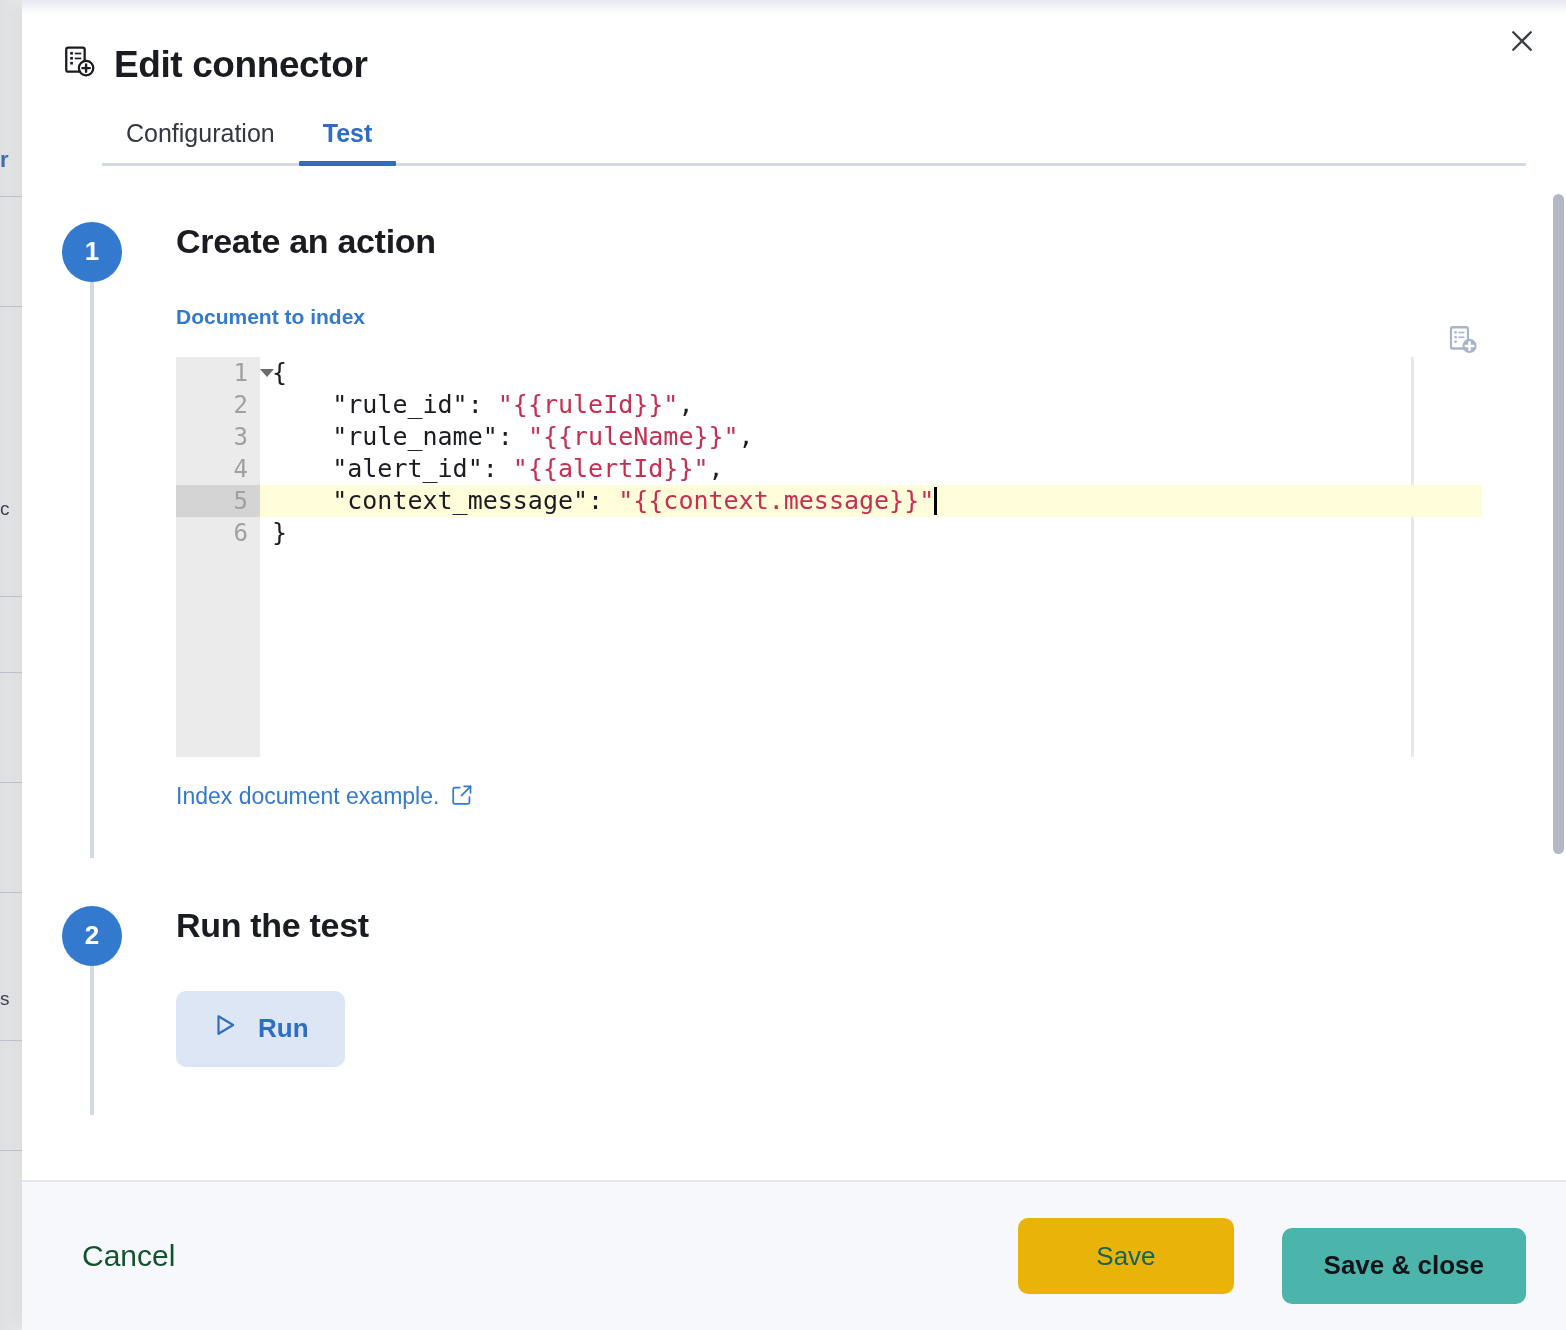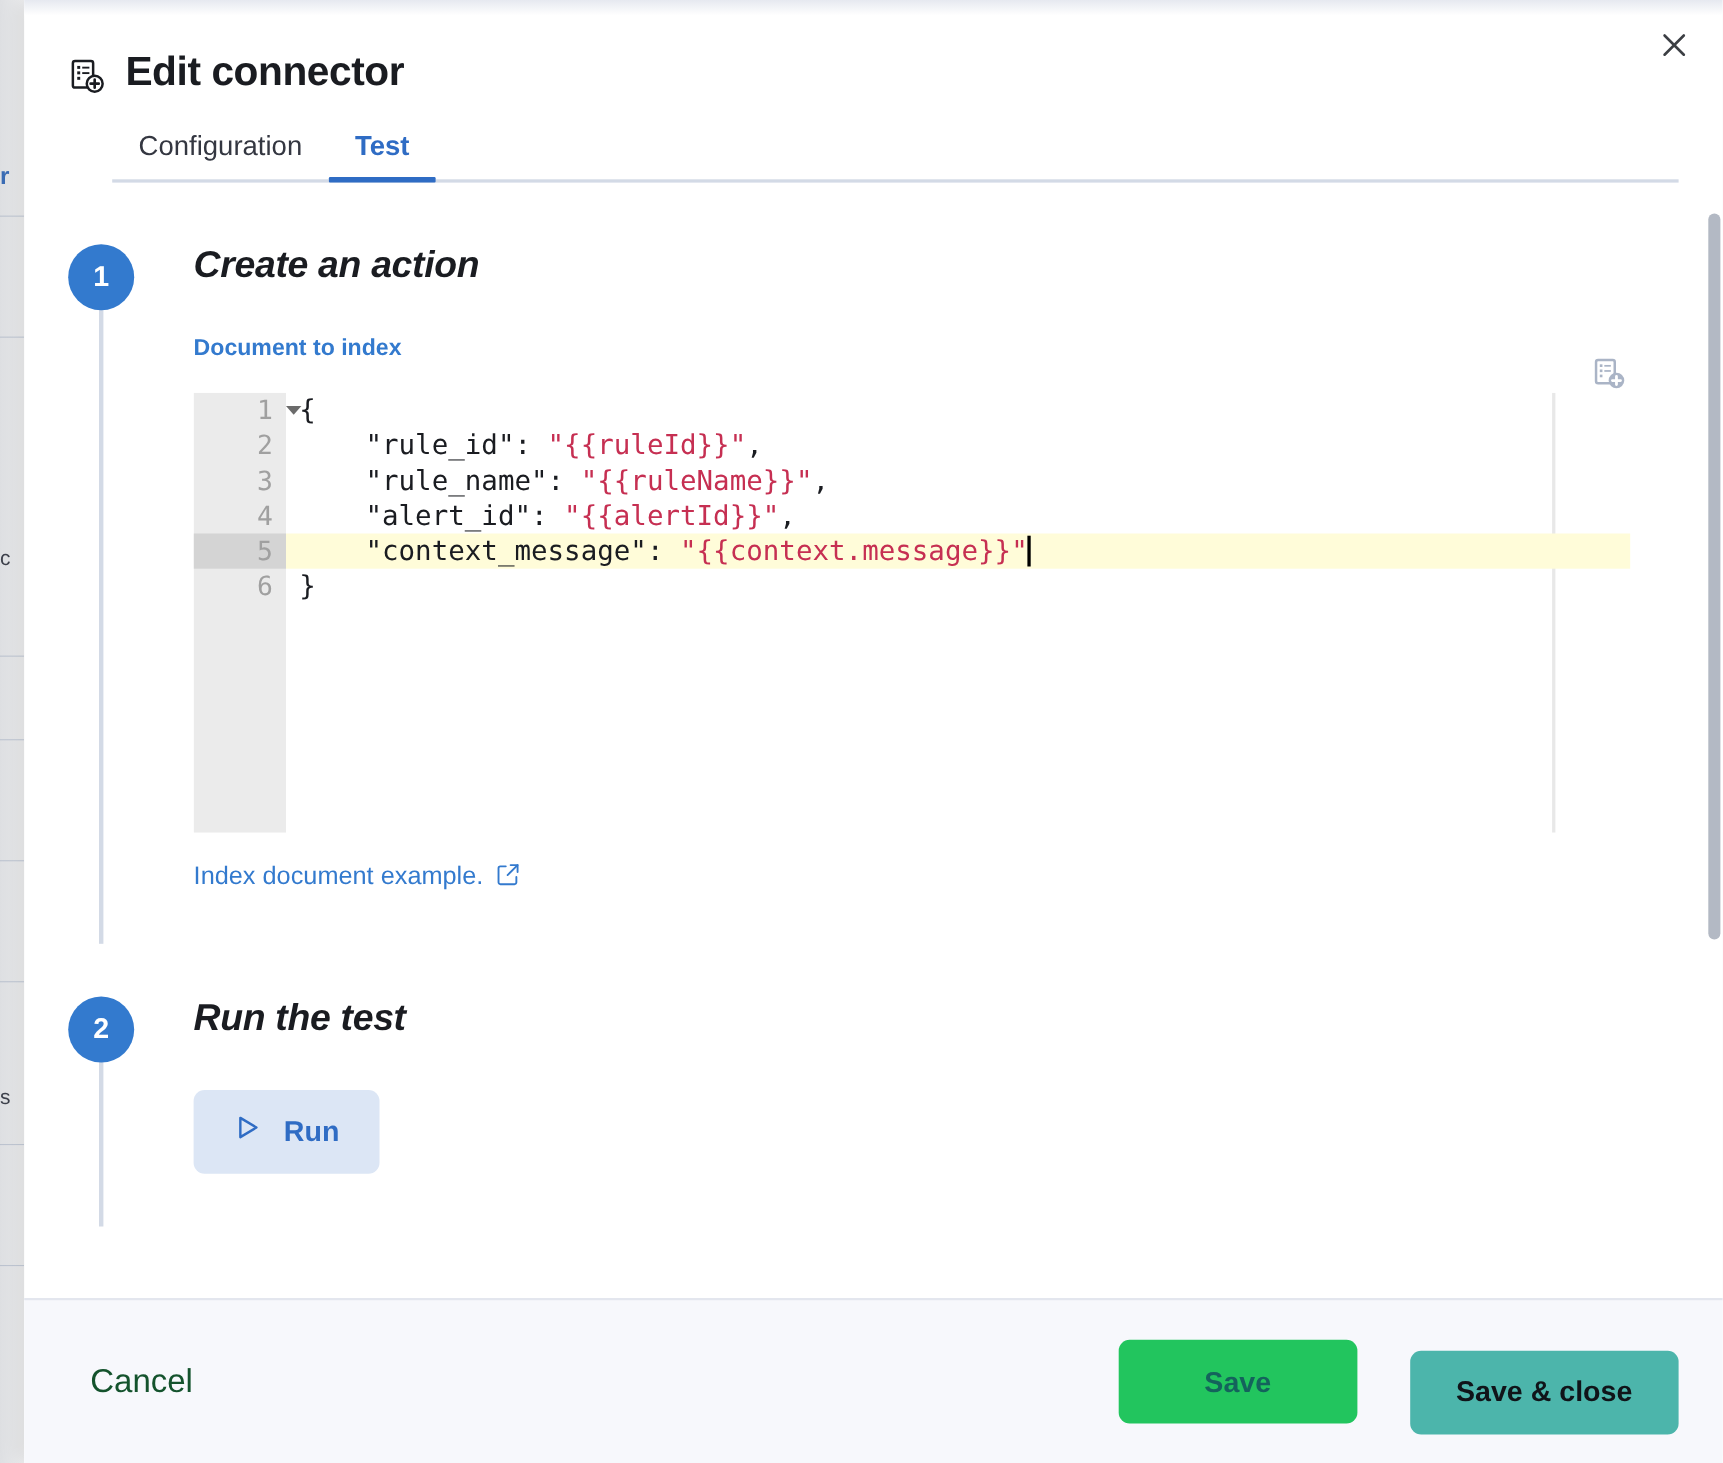--- a/index.html
+++ b/index.html
@@ -52,21 +52,21 @@
     background: linear-gradient(to bottom, #e6e9f0, #ffffff);
     pointer-events: none;
   }
 
   
   .fly-header {
     position: relative;
     padding: 44px 40px 0 40px;
     flex: 0 0 auto;
   }
-  .title-row { display: flex; align-items: flex-end; gap: 18px; }
+  .title-row { display: flex; align-items: flex-start; gap: 18px; }
   .title-icon { width: 34px; height: 34px; flex: 0 0 auto; }
   .fly-title {
     font-size: 37px; font-weight: 700; color: #1a1c21;
     letter-spacing: -0.4px; margin: 0;
   }
   .close-btn {
     position: absolute; right: 22px; top: 20px;
     width: 44px; height: 44px;
     display: flex; align-items: center; justify-content: center;
     background: transparent; border: none; cursor: pointer;
@@ -117,21 +117,21 @@
     display: flex; align-items: center; justify-content: center;
     font-size: 26px; font-weight: 600;
     z-index: 2;
   }
   .step-line {
     position: absolute; left: 28px; top: 56px; bottom: -48px;
     width: 4px; background: #d3dae6; z-index: 1;
   }
   .step-title {
     font-size: 34px; font-weight: 700; color: #1a1c21;
-    margin: 4px 0 0 32px; letter-spacing: -0.3px; font-style: italic;
+    margin: 4px 0 0 32px; letter-spacing: -0.3px;
   }
   .step-content { margin: 44px 0 0 32px; position: relative; }
 
   .field-label {
     font-size: 21px; font-weight: 700; color: #337ace;
     margin-bottom: 28px;
   }
   .field-header { display: flex; align-items: flex-end; justify-content: space-between; }
   .doc-add-icon { width: 34px; height: 34px; margin-right: 86px; margin-top: -6px; }
 
@@ -223,22 +223,22 @@
     border-top: 2px solid #e3e6ee;
     display: flex; align-items: center; justify-content: space-between;
     padding: 0 40px 0 54px;
   }
   .cancel-link {
     font-size: 30px; color: #14532d; background: none; border: none;
     cursor: pointer; font-family: "Liberation Sans", sans-serif;
   }
   .footer-right { display: flex; align-items: center; gap: 48px; }
   .btn-save {
-    background: #22c55e; color: #14635c; border: none; border-radius: 10px;
-    height: 76px; padding: 0 78px; font-size: 26px; font-weight: 700;
+    background: #eab308; color: #14635c; border: none; border-radius: 10px;
+    height: 76px; padding: 0 78px; font-size: 26px; font-weight: 400;
     cursor: pointer; font-family: "Liberation Sans", sans-serif;
   }
   .btn-save-close {
     background: #4cb5ab; color: #101419; border: none; border-radius: 10px;
     height: 76px; padding: 0 42px; font-size: 26px; font-weight: 700;
     cursor: pointer; font-family: "Liberation Sans", sans-serif; margin-top: 19px;
   }
 </style>
 </head>
 <body>

